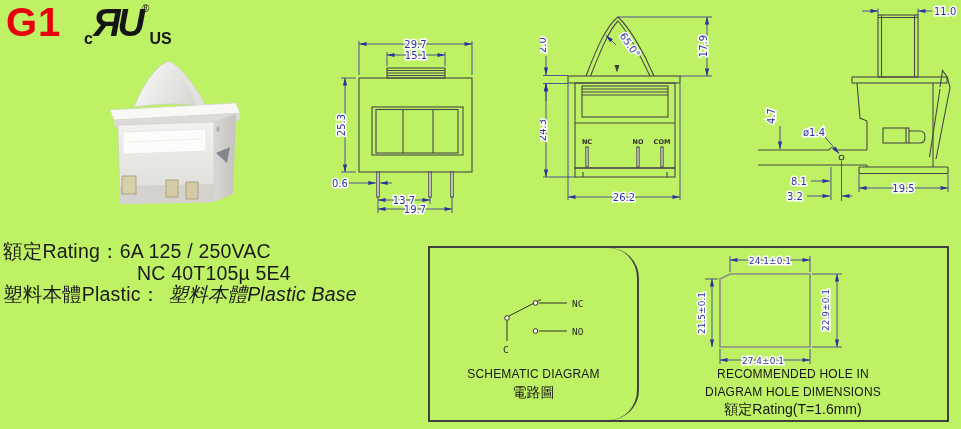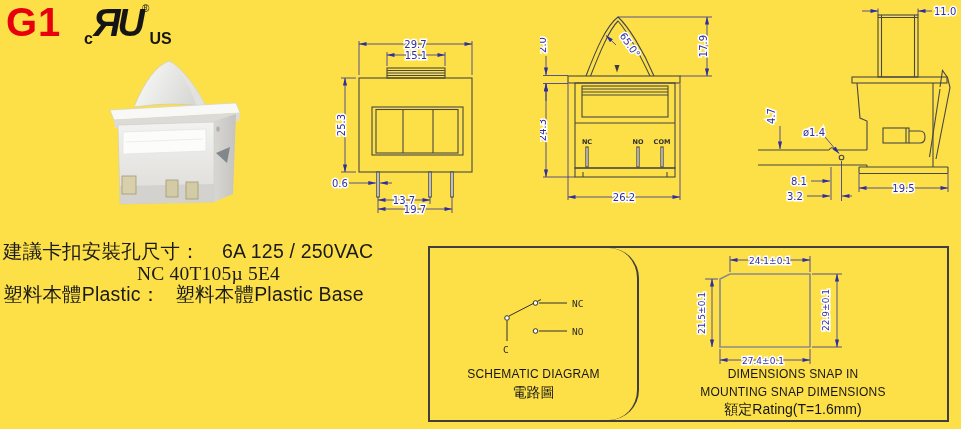--- a/index.html
+++ b/index.html
@@ -1,18 +1,18 @@
 <!DOCTYPE html>
 <html><head>
 <meta charset="utf-8">
 <style>
   * { margin:0; padding:0; box-sizing:border-box; }
   html,body { background:#ffffff; }
   .canvas {
-    position:relative; width:961px; height:429px; background:#fde047;
+    position:relative; width:961px; height:429px; background:#bef264;
     font-family:"Liberation Sans","DejaVu Sans",sans-serif; overflow:hidden;
     color:#1c1c1c;
   }
   .abs { position:absolute; }
 
   
   .model-code {
     position:absolute; left:6px; top:0px;
     font-size:40px; font-weight:700; letter-spacing:1px; color:#e8000d;
   }
@@ -20,23 +20,23 @@
     position:absolute; left:84px; top:2px; color:#151515; white-space:nowrap;text-align:right;
   }
   .ul-mark .ul-c  { font-size:16px; font-weight:700; vertical-align:-14px; }
   .ul-mark .ul-ru { font-size:38px; font-weight:800; font-style:italic; letter-spacing:-3px; vertical-align:-6px;}
   .ul-mark .ul-reg{ font-size:10px; vertical-align:18px; }
   .ul-mark .ul-us { font-size:16px; font-weight:700; vertical-align:-14px; }
 
   
   .specs { position:absolute; left:3px; top:241px; width:420px;
            font-size:19.5px; line-height:21.5px; letter-spacing:0.2px; color:#1a1a1a; white-space:nowrap;}
-  .specs .indent { padding-left:134px;font-family:Liberation Serif, serif; }
-  .specs .gap1 { margin-left:22px; }
-  .specs .gap2 { margin-left:15px; }
+  .specs .indent { padding-left:134px; }
+  .specs .gap1 { }
+  .specs .gap2 { margin-left:8px;font-style:italic; }
 
   
   .info-box { position:absolute; left:428px; top:246px; width:521px; height:176px;
               border:2px solid #3f3f3f; display:flex; }
   .panel { position:relative; height:100%;border-radius:30px; }
   .panel.schematic { width:209px; border-right:2px solid #3f3f3f; }
   .panel.mounting  { flex:1; }
   .panel-titles { position:absolute; left:0; right:0; text-align:center; color:#161616; }
   .schematic .panel-titles { top:118px; }
   .mounting  .panel-titles { top:118px; }
@@ -243,21 +243,21 @@
     <text class="dt dts" x="179" y="14.5">11.0</text>
     <text class="dt" x="20" y="116" transform="rotate(-90 20 116)">4.7</text>
     <text class="dt dts" x="48" y="136">ø1.4</text>
     <text class="dt dts" x="36" y="184.5">8.1</text>
     <text class="dt dts" x="32" y="199.5">3.2</text>
     <text class="dt" x="148.5" y="191.5">19.5</text>
   </svg>
 
   <div class="specs">
     <div>
-      <span>建議卡扣安裝孔尺寸：</span><span class="gap1">6A 125 / 250VAC</span>
+      <span>額定Rating：</span><span class="gap1">6A 125 / 250VAC</span>
     </div>
     <div class="indent">
       <span>NC 40T105µ 5E4</span>
     </div>
     <div>
       <span>塑料本體Plastic：</span><span class="gap2">塑料本體Plastic Base</span>
     </div>
   </div>
 
   <div class="info-box">
@@ -303,20 +303,20 @@
           <line x1="81" y1="99" x2="81" y2="114"></line>
             <line x1="171" y1="99" x2="171" y2="114"></line>
           <line x1="81" y1="110" x2="171" y2="110" marker-start="url(#mm)" marker-end="url(#mm)"></line>
         </g>
         <text class="dt dm" x="131" y="13.5">24.1±0.1</text>
         <text class="dt dm" x="66" y="63" transform="rotate(-90 66 63)">21.5±0.1</text>
         <text class="dt dm" x="190" y="60" transform="rotate(-90 190 60)">22.9±0.1</text>
         <text class="dt dm" x="124" y="113.5">27.4±0.1</text>
       </svg>
       <div class="panel-titles">
-        <div class="t-en">DIMENSIONS SNAP IN</div>
-        <div class="t-en">MOUNTING SNAP DIMENSIONS</div>
+        <div class="t-en">RECOMMENDED HOLE IN</div>
+        <div class="t-en">DIAGRAM HOLE DIMENSIONS</div>
         <div class="t-cjk">額定Rating(T=1.6mm)</div>
       </div>
     </div>
 
   </div>
 </div>
 
 </body></html>

